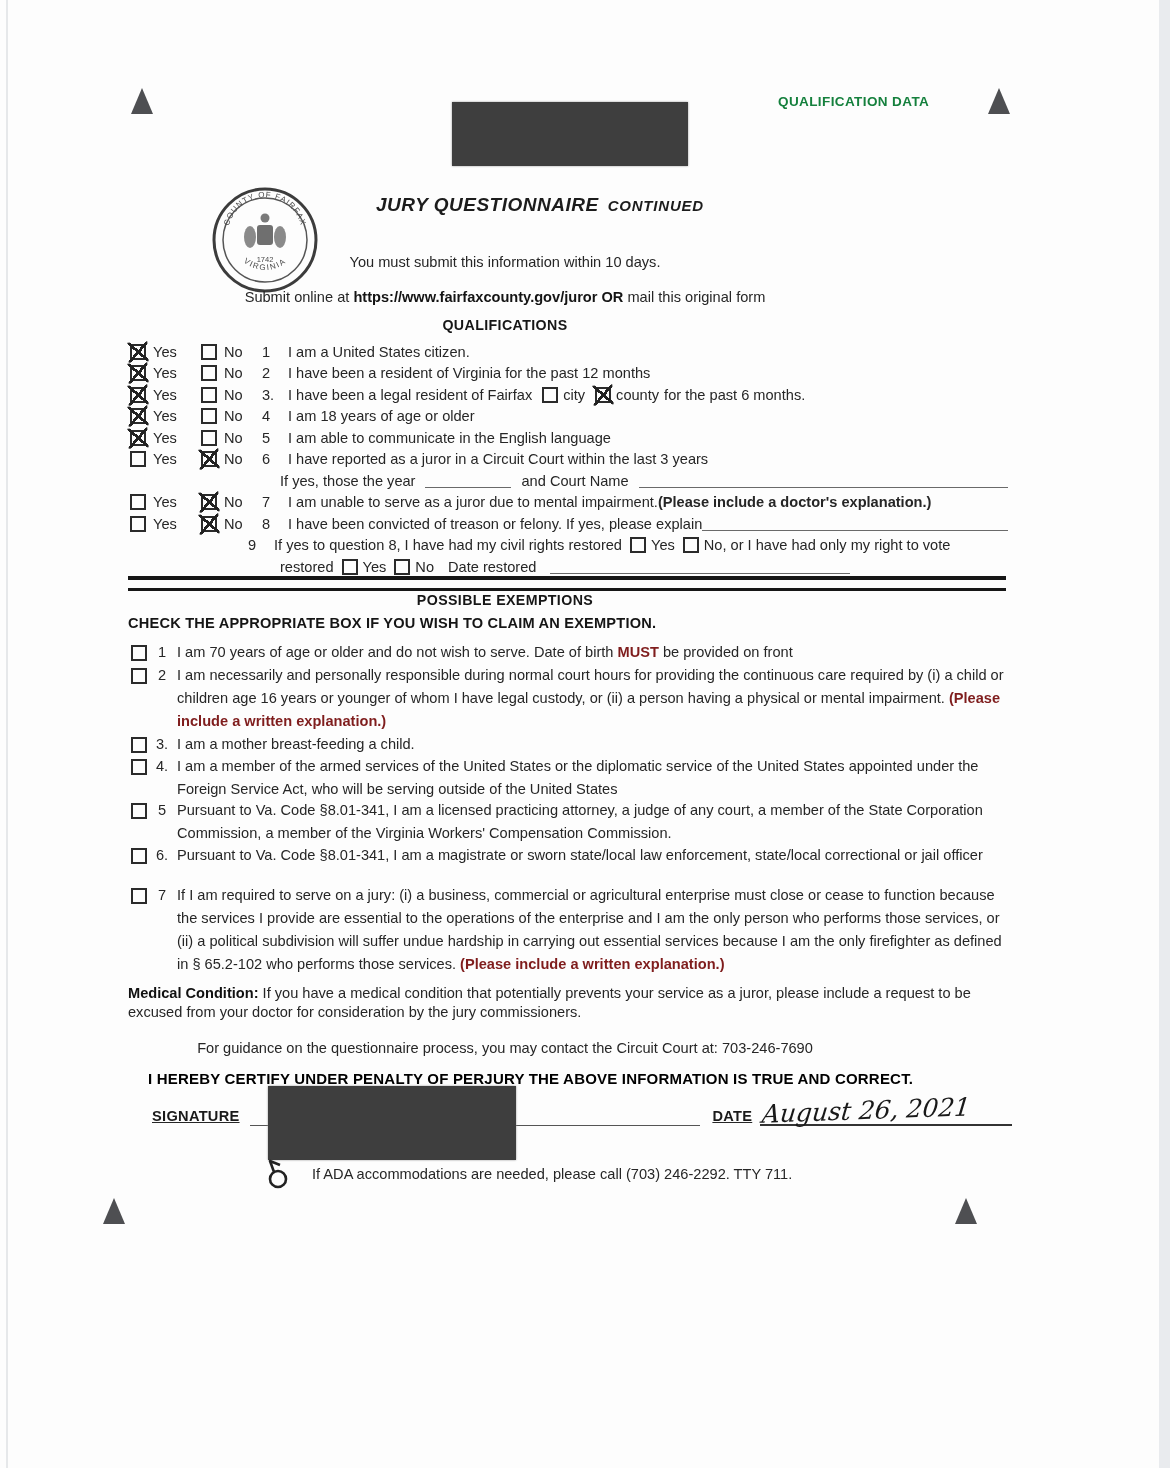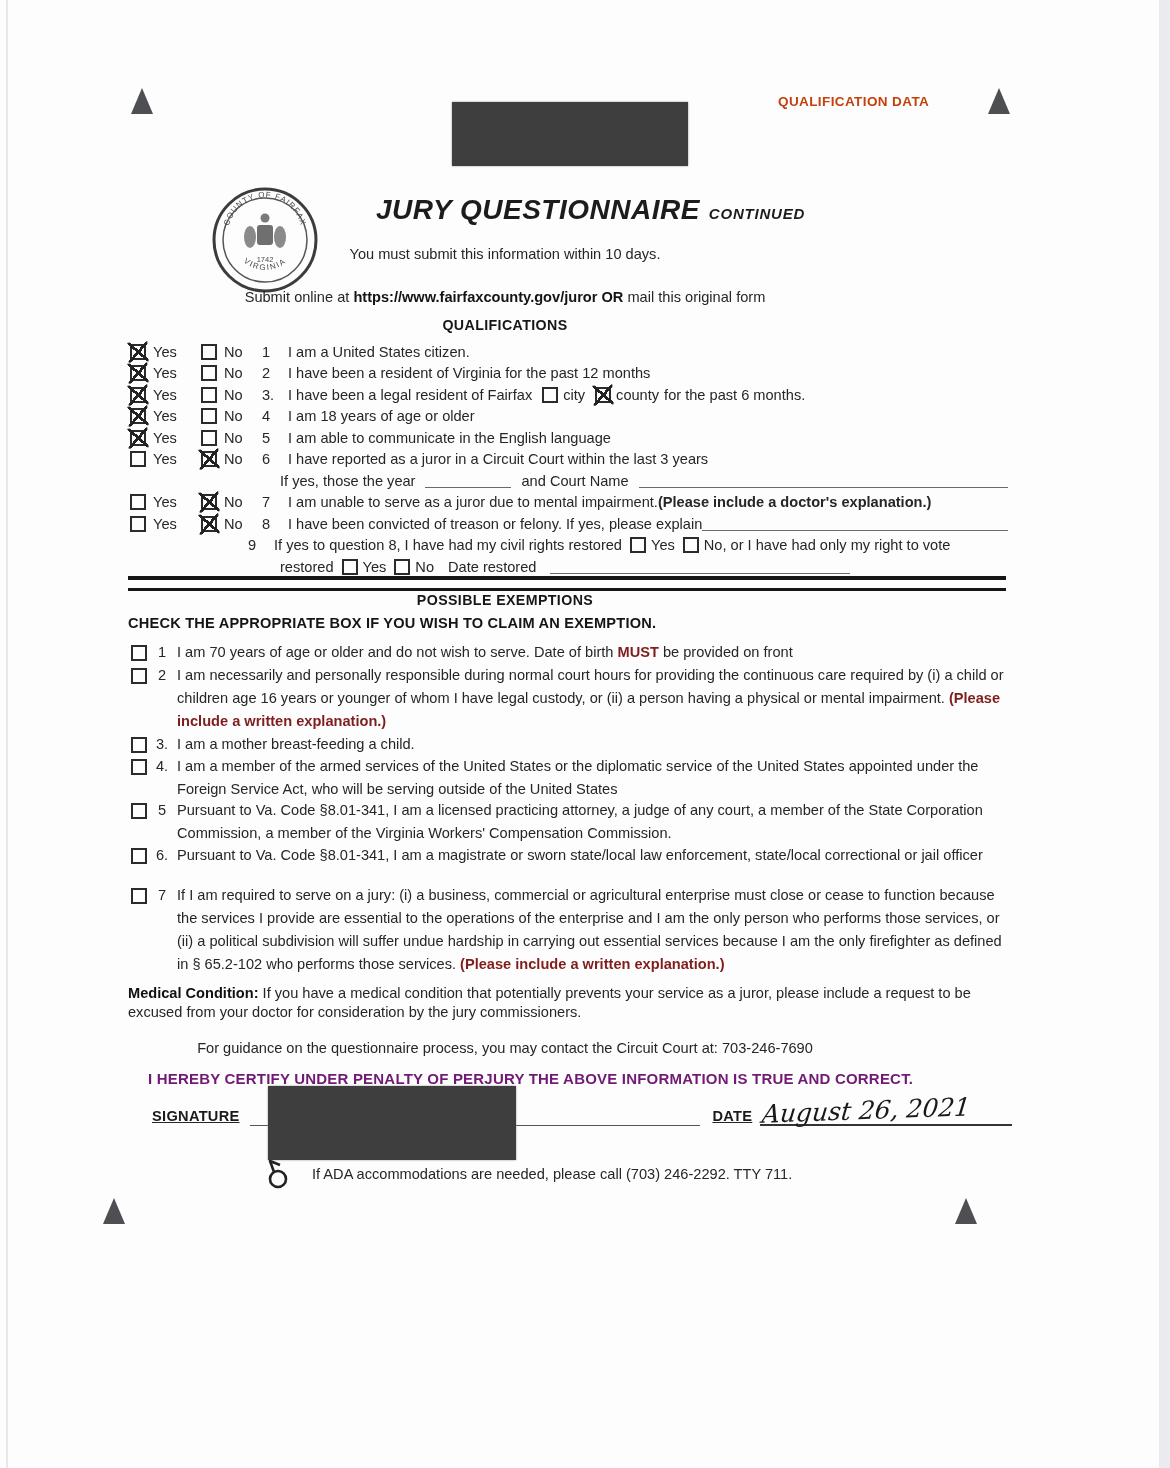--- a/index.html
+++ b/index.html
@@ -6,30 +6,30 @@
   .page{
     position:relative;width:1170px;height:1468px;background:#fdfdfd;overflow:hidden;
     font-family:"Liberation Sans", sans-serif;color:#262626;
   }
   .edge-right{position:absolute;right:0;top:0;width:11px;height:100%;background:#e9ebee;}
   .edge-left{position:absolute;left:6px;top:0;width:2px;height:100%;background:#e6e8ea;}
 
   .tri{position:absolute;width:0;height:0;border-left:11px solid transparent;
        border-right:11px solid transparent;border-bottom:26px solid #4e4f52;}
 
-  .qual-data{position:absolute;left:778px;top:94px;font-size:13.5px;font-weight:bold;letter-spacing:.4px;color:#c2410c;}
+  .qual-data{position:absolute;left:778px;top:94px;font-size:13.5px;font-weight:bold;letter-spacing:.4px;color:#15803d;}
   .redact-1{position:absolute;left:452px;top:102px;width:236px;height:64px;background:#3e3e3e;box-shadow:0 0 2px #999;}
   .seal{position:absolute;left:210px;top:185px;width:110px;height:110px;}
 
   .title-row{position:absolute;left:376px;top:194px;white-space:nowrap;}
-  .title-main{font-size:28px;font-weight:bold;font-style:italic;letter-spacing:.5px;color:#1c1c1c;}
+  .title-main{font-size:19px;font-weight:bold;font-style:italic;letter-spacing:.5px;color:#1c1c1c;}
   .title-cont{font-size:15px;font-weight:bold;font-style:italic;letter-spacing:.8px;color:#1c1c1c;margin-left:9px;}
 
   .center-line{position:absolute;left:0;right:160px;text-align:center;font-size:14.6px;}
-  .submit1{top:246px;}
+  .submit1{top:254px;}
   .submit2{top:289px;}
   .submit2 b{font-weight:bold;color:#141414;}
   .sec-heading{position:absolute;left:0;right:160px;text-align:center;font-size:14.2px;font-weight:bold;letter-spacing:.4px;color:#161616;}
   .h-qual{top:317px;}
   .h-exempt{top:592px;}
 
   .qual-list{position:absolute;left:130px;top:341px;width:878px;}
   .qrow{display:flex;align-items:center;height:21.5px;font-size:14.6px;white-space:nowrap;}
   .cb{display:inline-block;position:relative;width:12px;height:12px;border:2px solid #2b2b2b;flex:none;vertical-align:middle;}
   .cb.checked::after{content:"";position:absolute;left:-4px;right:-4px;top:-4px;bottom:-4px;
@@ -53,21 +53,21 @@
 
   .erow{position:absolute;left:131px;width:877px;display:flex;align-items:flex-start;font-size:14.6px;line-height:23px;}
   .erow .cb{margin-top:4px;}
   .enum{display:inline-block;width:30px;text-align:center;flex:none;}
   .etxt{flex:1;}
   .etxt b{color:#7f1d1d;}
 
   .medical{position:absolute;left:128px;top:984px;width:880px;font-size:14.6px;line-height:19px;}
   .medical b{color:#111;}
   .guidance{position:absolute;left:0;right:160px;top:1040px;text-align:center;font-size:14.6px;}
-  .certify{position:absolute;left:148px;top:1070px;font-size:15px;font-weight:bold;letter-spacing:.2px;color:#701a75;}
+  .certify{position:absolute;left:148px;top:1070px;font-size:15px;font-weight:bold;letter-spacing:.2px;color:#000000;}
 
   .sign-row{position:absolute;left:152px;top:1098px;width:860px;display:flex;align-items:flex-end;font-size:14.6px;text-decoration:underline;}
   .sig-label,.date-label{font-weight:bold;letter-spacing:.3px;color:#1a1a1a;padding-bottom:2px;}
   .sig-line{display:inline-block;width:462px;border-bottom:1.6px solid #555;margin:0 10px;height:20px;}
   .date-label{margin-left:2px;}
   .date-line{position:relative;display:inline-block;width:258px;border-bottom:2px solid #333;margin-left:8px;height:26px;}
   .date-hand{position:absolute;left:2px;bottom:-1px;font-family:"DejaVu Serif",serif;font-style:italic;
              font-size:25px;color:#191919;transform:rotate(-2deg) skewX(-8deg);white-space:nowrap;}
   .redact-2{position:absolute;left:268px;top:1086px;width:248px;height:74px;background:#3e3e3e;box-shadow:0 0 2px #999;}
 

